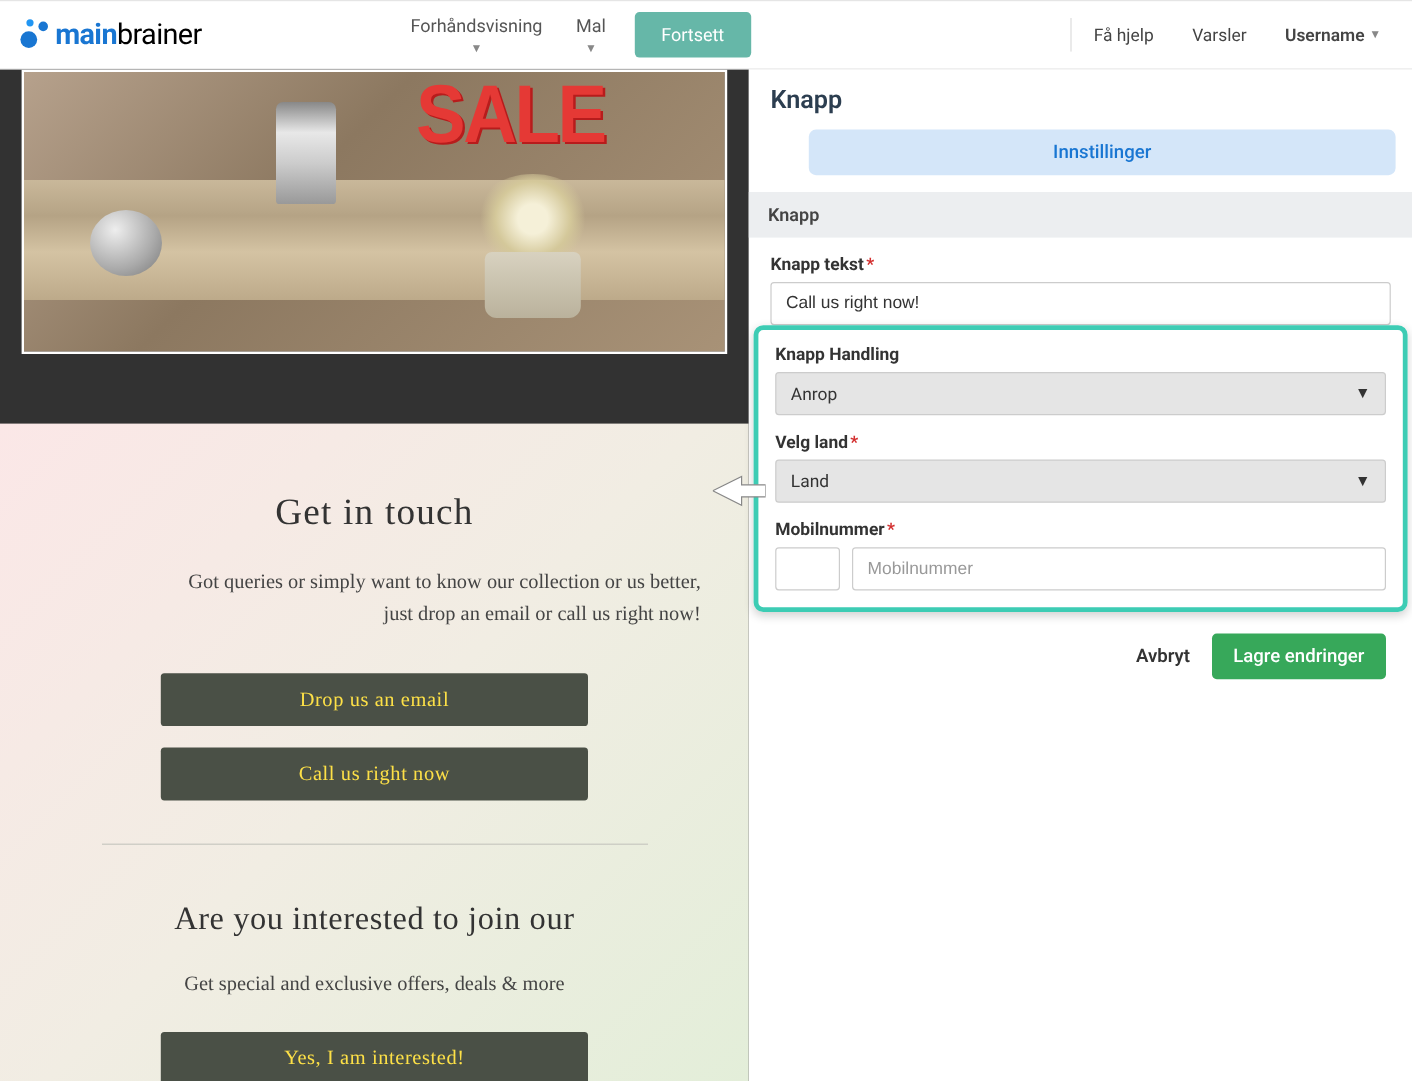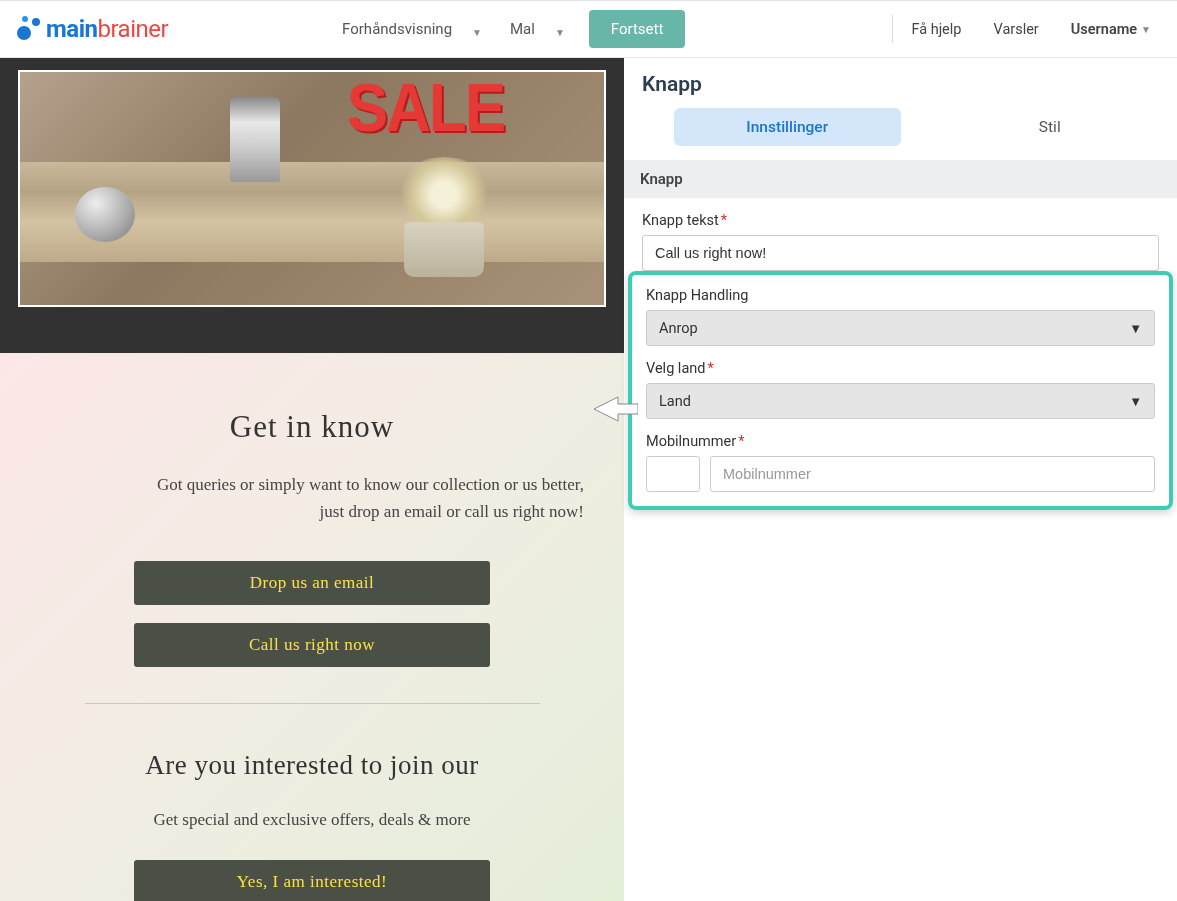--- a/index.html
+++ b/index.html
@@ -7,35 +7,35 @@
   
   .topbar { position: absolute; top: 0; left: 0; right: 0; height: 58px; background: #fff; border-top: 1px solid #e5e5e5; border-bottom: 1px solid #e5e5e5; display: flex; align-items: center; padding: 0 10px; }
   .logo { display: flex; align-items: center; gap: 4px; margin-left: 0; }
   .logo-dots { position: relative; width: 32px; height: 30px; }
   .logo-dot { position: absolute; border-radius: 50%; }
   .d1 { width: 6px; height: 6px; background: #2196f3; top: 2px; left: 12px; }
   .d2 { width: 8px; height: 8px; background: #1976d2; top: 4px; left: 22px; }
   .d3 { width: 14px; height: 14px; background: #1976d2; top: 12px; left: 7px; }
   .logo-text { font-size: 24px; font-weight: 700; letter-spacing: -0.5px; }
   .logo-main { color: #1976d2; }
-  .logo-sub  { color: #ef4444; font-weight: 400; }
+  .logo-sub  { color: #000000; font-weight: 400; }
   
   .topnav { display: flex; align-items: center; gap: 0; margin-left: 160px; }
-  .topnav-item { font-size: 15px; color: #555; padding: 8px 14px; display: flex; align-items: flex-end; gap: 20px; cursor: pointer; }
+  .topnav-item { font-size: 15px; color: #555; padding: 8px 14px; display: flex; align-items: center; gap: 4px; cursor: pointer; flex-direction: column; }
   .caret { font-size: 10px; color: #888; }
   .btn-continue { background: #66b7a8; color: #fff; padding: 10px 22px; border-radius: 4px; font-size: 15px; margin-left: 10px; cursor: pointer; }
   
   .topright { margin-left: auto; display: flex; align-items: center; gap: 0; }
   .topright-item { font-size: 14.5px; color: #444; padding: 8px 16px; cursor: pointer; }
   .topright-sep { width: 1px; height: 28px; background: #ddd; margin: 0 2px; }
   .username { font-weight: 600; display: flex; align-items: center; gap: 4px; }
   
   
   .canvas { position: absolute; top: 58px; left: 0; width: 624px; bottom: 0; background: #323232; overflow: hidden; }
-  .photo { position: absolute; top: 12px; left: 18px; right: 18px; height: 237px; background: linear-gradient(135deg, #b6a18c 0%, #8c7860 40%, #a89277 100%); border: 2px solid #fff; overflow: hidden; }
+  .photo { position: absolute; top: 0; left: 18px; right: 18px; height: 237px; background: linear-gradient(135deg, #b6a18c 0%, #8c7860 40%, #a89277 100%); border: 2px solid #fff; overflow: hidden; }
   .sale { position: absolute; top: 0; right: 100px; font-size: 62px; font-weight: 900; color: #e53935; font-family: Arial Black, Arial, sans-serif; letter-spacing: -2px; transform: scaleY(1.1); text-shadow: 2px 2px 0 #b71c1c; }
   .bench { position: absolute; left: 0; right: 0; top: 90px; height: 100px; background: linear-gradient(180deg, #c9b89a 0%, #b5a385 30%, #d4c3a3 60%, #bdaa8a 100%); }
   .lantern { position: absolute; left: 210px; top: 25px; width: 50px; height: 85px; background: linear-gradient(180deg, #888 0%, #e8e8e8 30%, #ccc 60%, #999 100%); border-radius: 6px 6px 3px 3px; }
   .pot { position: absolute; left: 55px; top: 115px; width: 60px; height: 55px; background: radial-gradient(ellipse at 35% 30%, #eee, #aaa 60%, #777); border-radius: 50%; }
   .flowers { position: absolute; right: 100px; top: 85px; width: 120px; height: 120px; }
   .flowers::before { content:""; position:absolute; inset:0 10px 45px 10px; background: radial-gradient(circle, #f5f0d8 20%, #d4c89a 50%, transparent 70%); border-radius: 50%; }
   .flowers::after { content:""; position:absolute; left:20px; right:20px; bottom:0; height:55px; background: linear-gradient(180deg,#d8d2c0,#bab29c); border-radius: 6px 6px 10px 10px; }
   
   .section-contact { position: absolute; top: 295px; left: 0; right: 0; bottom: 0; background: linear-gradient(135deg, #fbe7e7 0%, #f1ede3 50%, #e3eed9 100%); text-align: center; padding-top: 56px; }
   .contact-title { font-family: Georgia, 'Times New Roman', serif; font-size: 31px; color: #333; letter-spacing: 1px; }
@@ -48,21 +48,21 @@
   
   
   .panel { position: absolute; top: 58px; left: 624px; right: 0; bottom: 0; background: #fff; }
   .panel-title { font-size: 21px; font-weight: 600; color: #2c3e50; padding: 14px 18px 12px; }
   .tabs { display: flex; padding: 0 14px; gap: 0; }
   .tab { flex: 1; text-align: center; font-size: 15.5px; padding: 10px 0; border-radius: 6px; cursor: pointer; color: #555; margin-left: 36px; }
   .tab.active { background: #d4e6f9; color: #1976d2; font-weight: 500; }
   .subheader { background: #eceef0; font-size: 15px; font-weight: 600; color: #444; padding: 10px 16px; margin-top: 14px; }
   
   .form { padding: 14px 18px 0; }
-  .field-label { font-size: 14.5px; color: #333; font-weight: 400; margin-bottom: 6px; display: block; }
+  .field-label { font-size: 14.5px; color: #333; font-weight: 700; margin-bottom: 6px; display: block; }
   .req { color: #d32f2f; margin-left: 2px; }
   .text-input { width: 100%; height: 36px; border: 1px solid #ccc; border-radius: 3px; padding: 0 12px; font-size: 14.5px; color: #333; background:#fff; }
   .text-input::placeholder { color: #999; }
   .select { position: relative; width: 100%; height: 36px; border: 1px solid #ccc; border-radius: 3px; padding: 0 12px; font-size: 14.5px; color: #333; display: flex; align-items: center; cursor: pointer; background:#e5e5e5; }
   .select .sel-caret { position: absolute; right: 12px; font-size: 13px; color: #333; }
   
   .highlight-box { border: 4px solid #3dccb4; border-radius: 8px; padding: 12px 14px 14px; margin: 0 4px 0; box-shadow: 0 3px 8px rgba(0,0,0,0.18); position: relative; }
   .highlight-box .field-label { margin-top: 0; }
   .field-gap { height: 14px; }
   .mobile-row { display: flex; gap: 10px; }
@@ -112,41 +112,40 @@
 
 <div class="canvas">
   <div class="photo">
     <div class="bench"></div>
     <div class="pot"></div>
     <div class="lantern"></div>
     <div class="flowers"></div>
     <div class="sale">SALE</div>
   </div>
   <div class="section-contact">
-    <div class="contact-title">Get in know</div>
+    <div class="contact-title">Get in touch</div>
     <div class="contact-para">
       <span>Got queries or simply want to know our collection or us better,</span><br>
       <span>just drop an email or call us right now!</span>
     </div>
     <div class="canvas-btn first">Drop us an email</div>
     <div class="canvas-btn">Call us right now</div>
     <div class="divider"></div>
     <div class="vip-title">
       <span>Are you interested to join our</span><br>
     </div>
     <div class="vip-para">Get special and exclusive offers, deals &amp; more</div>
     <div class="canvas-btn first" style="margin-top:30px">Yes, I am interested!</div>
   </div>
 </div>
 
 <div class="panel">
   <div class="panel-title">Knapp</div>
   <div class="tabs">
     <div class="tab active">Innstillinger</div>
-    <div class="tab">Stil</div>
   </div>
   <div class="subheader">Knapp</div>
 
   <div class="form">
     <label class="field-label">
       <span>Knapp tekst</span><span class="req">*</span>
     </label>
     <input class="text-input" value="Call us right now!" style="">
   </div>
 
@@ -169,19 +168,23 @@
 
     <label class="field-label">
       <span>Mobilnummer</span><span class="req">*</span>
     </label>
     <div class="mobile-row">
       <div class="mobile-prefix"></div>
       <input class="text-input mobile-input" placeholder="Mobilnummer" style="">
     </div>
   </div>
 
+  <div class="actions">
+    <div class="btn-cancel">Avbryt</div>
+    <div class="btn-save">Lagre endringer</div>
+  </div>
 
   <div class="arrow">
     <svg class="arrow-svg" viewBox="0 0 44 28">
       <polygon points="0,14 24,2 24,9 44,9 44,19 24,19 24,26" fill="#ffffff" stroke="#888" stroke-width="1"></polygon>
     </svg>
   </div>
 </div>
 
 </body></html>

